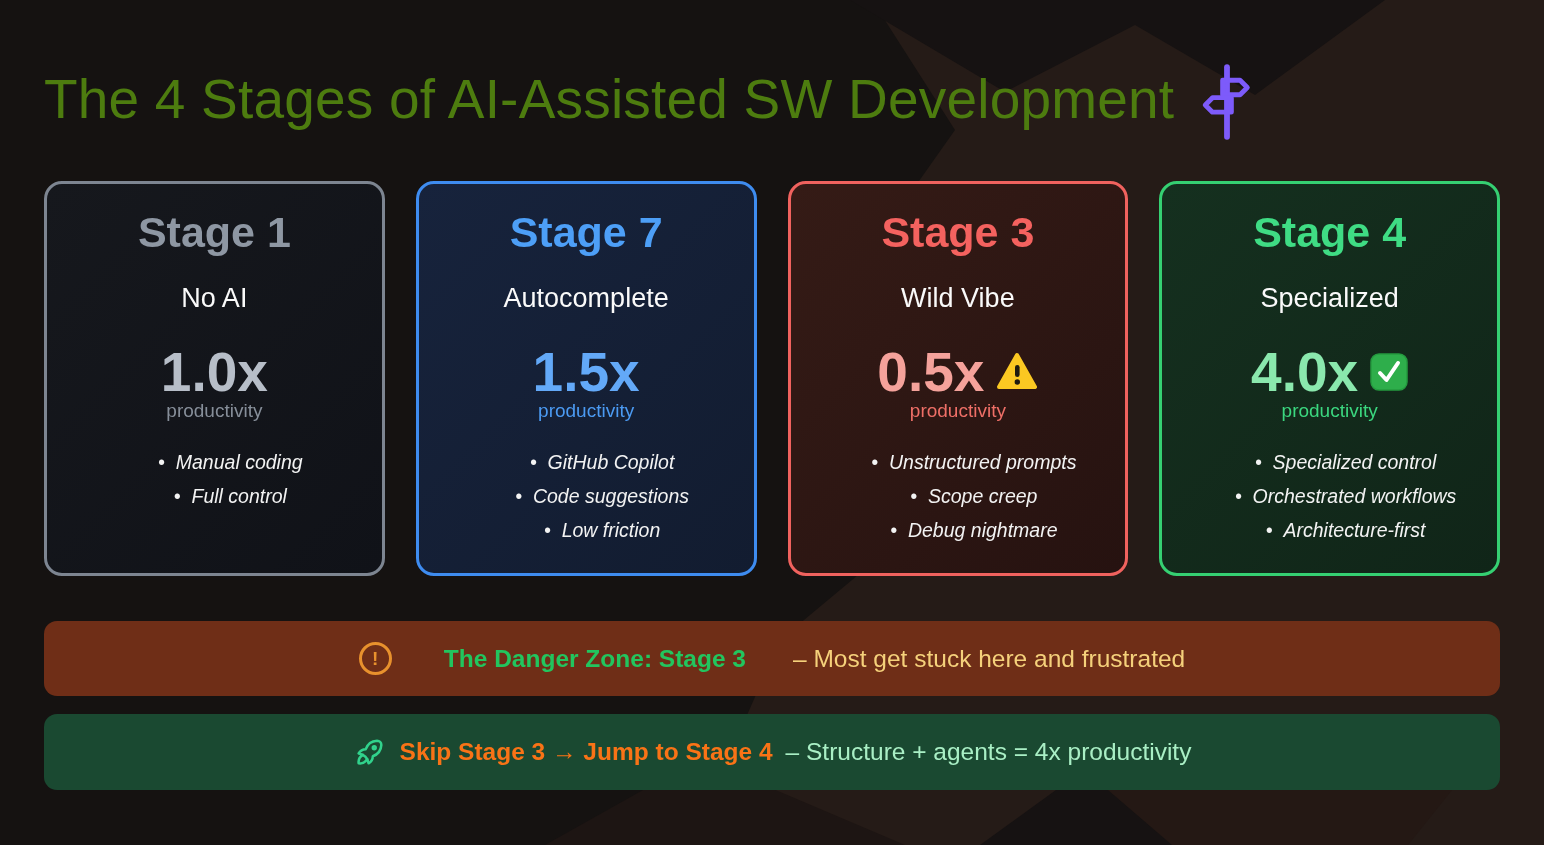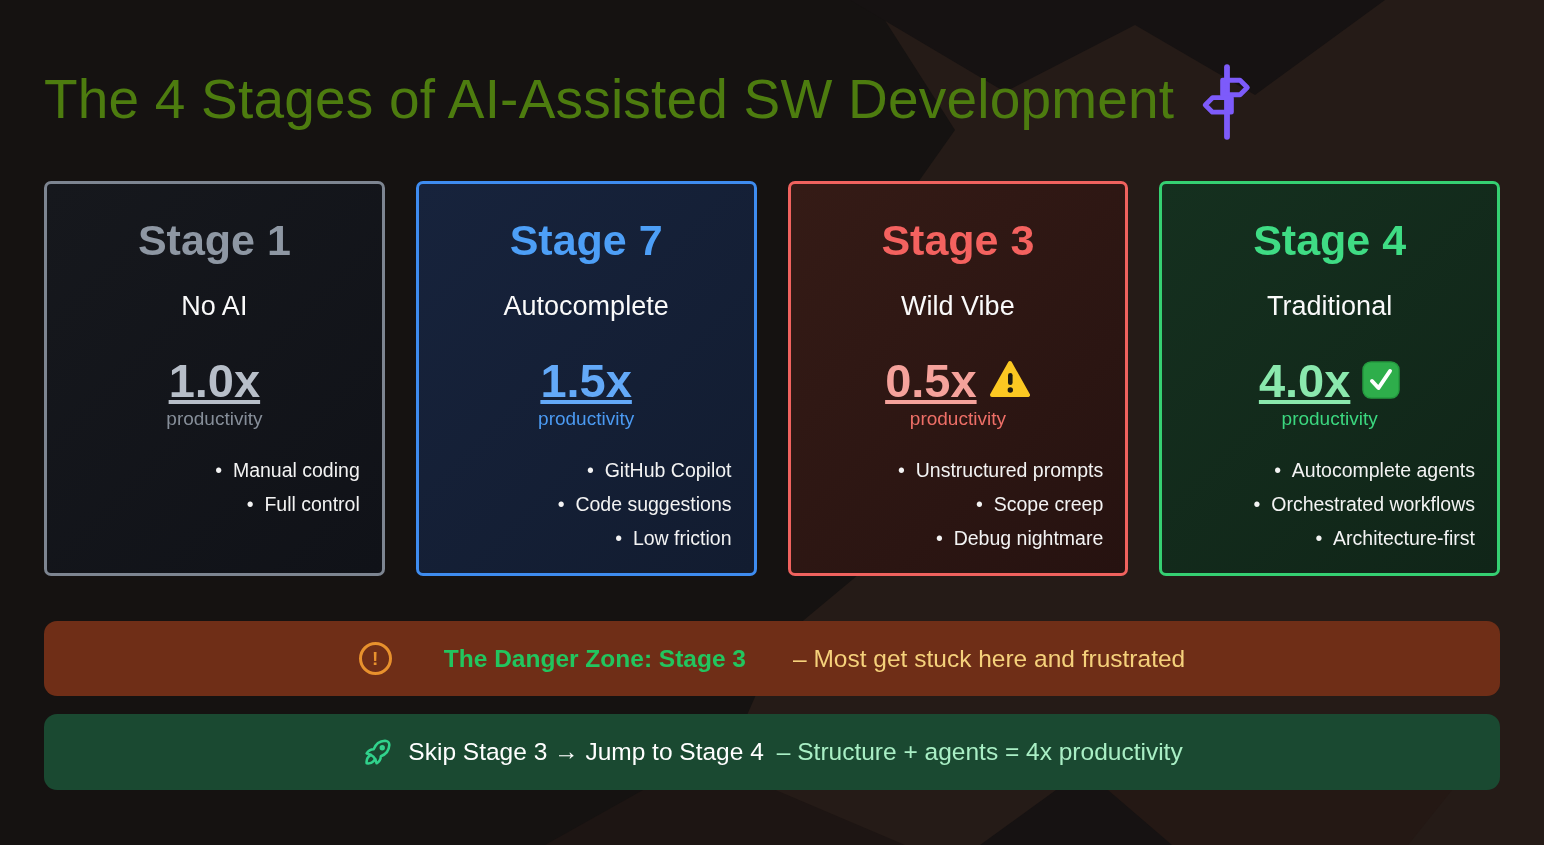--- a/index.html
+++ b/index.html
@@ -26,67 +26,67 @@
   .signpost{width:58px;height:78px;display:block;margin-top:6px;}
 
   
   .cards-row{
     margin-top:47px;
     display:grid;grid-template-columns:repeat(4,1fr);gap:31px;
     height:395px;
   }
   .card{
     border:3px solid var(--border,#777);
-    border-radius:7px;
+    border-radius:18px;
     background:linear-gradient(135deg,var(--bg-from,#15171c),var(--bg-to,#101216));
     box-sizing:border-box;
     text-align:center;
-    padding:34px 22px 0 22px;
+    padding:26px 22px 0 22px;
   }
   .stage-title{
     margin:0;font-size:43px;font-weight:700;line-height:1.05;
     color:var(--accent,#999);
   }
   .stage-subtitle{
     margin:30px 0 0 0;font-size:27px;font-weight:400;color:#fafafa;line-height:1;
   }
   .mult-row{
     margin-top:38px;display:flex;align-items:center;justify-content:center;gap:12px;height:44px;
   }
   .mult-value{
-    font-size:47px;font-weight:700;line-height:1;color:var(--multiplier,#ccc);text-decoration:underline;
+    font-size:55px;font-weight:700;line-height:1;color:var(--multiplier,#ccc);
   }
   .mult-icon{width:42px;height:40px;display:block;}
   .check-icon-svg{width:38px;height:38px;display:block;}
   .prod-label{
     margin-top:7px;font-size:19px;color:var(--muted,#888);line-height:1;
   }
   .feature-list{
-    margin:25px 0 0 0;padding:0 0 0 32px;list-style:none;text-align:right;
+    margin:25px 0 0 0;padding:0 0 0 32px;list-style:none;text-align:center;font-style:italic;
   }
   .feature-list li{
     font-size:19.5px;color:#f3f3f3;line-height:34px;white-space:nowrap;
   }
   .feature-list li::before{content:"•\00a0\00a0";color:#f3f3f3;}
 
   
   .banner{
     border-radius:13px;
     display:flex;align-items:center;justify-content:center;gap:13px;
     font-size:24.5px;
   }
   .banner-danger{
     margin-top:45px;height:75px;background:#6f2e17;
   }
   .banner-skip{
     margin-top:18px;height:76px;background:#1a4931;
   }
   .danger-bold{color:#22c55e;font-weight:700;margin-left:39px;}
   .danger-rest{color:#f5d17b;margin-left:34px;}
-  .skip-bold{color:#ffffff;font-weight:400;}
+  .skip-bold{color:#f97316;font-weight:700;}
   .skip-rest{color:#a9efc5;}
   .alert-circle{
     width:27px;height:27px;border:3px solid #e8912d;border-radius:50%;
     display:flex;align-items:center;justify-content:center;
     color:#e8912d;font-size:19px;font-weight:700;flex:0 0 auto;line-height:1;
   }
   .rocket-svg{width:34px;height:34px;flex:0 0 auto;}
 </style>
 </head>
 <body>
@@ -156,31 +156,31 @@
         <div class="prod-label">productivity</div>
         <ul class="feature-list">
           <li>Unstructured prompts</li>
           <li>Scope creep</li>
           <li>Debug nightmare</li>
         </ul>
       </div>
 
       <div class="card" style="--border: #35d072; --accent: #3fdc84; --multiplier: #8ae8ad; --muted: #3bd77f; --bg-from: #15301f; --bg-to: #102518;">
         <h2 class="stage-title">Stage 4</h2>
-        <div class="stage-subtitle">Traditional</div>
+        <div class="stage-subtitle">Specialized</div>
         <div class="mult-row">
           <span class="mult-value">4.0x</span>
           <svg class="check-icon-svg" viewBox="0 0 38 38" aria-hidden="true">
             <rect x="1" y="1" width="36" height="36" rx="8" fill="#2eae4b" stroke="#249a3f" stroke-width="1.5"></rect>
             <path d="M10 20 L16.5 27 L28 10" fill="none" stroke="#ffffff" stroke-width="4" stroke-linecap="round" stroke-linejoin="round"></path>
           </svg>
         </div>
         <div class="prod-label">productivity</div>
         <ul class="feature-list">
-          <li>Autocomplete agents</li>
+          <li>Specialized control</li>
           <li>Orchestrated workflows</li>
           <li>Architecture-first</li>
         </ul>
       </div>
 
     </div>
 
     <div class="banner banner-danger">
       <span class="alert-circle">!</span>
       <span class="danger-bold">The Danger Zone: Stage 3</span>

